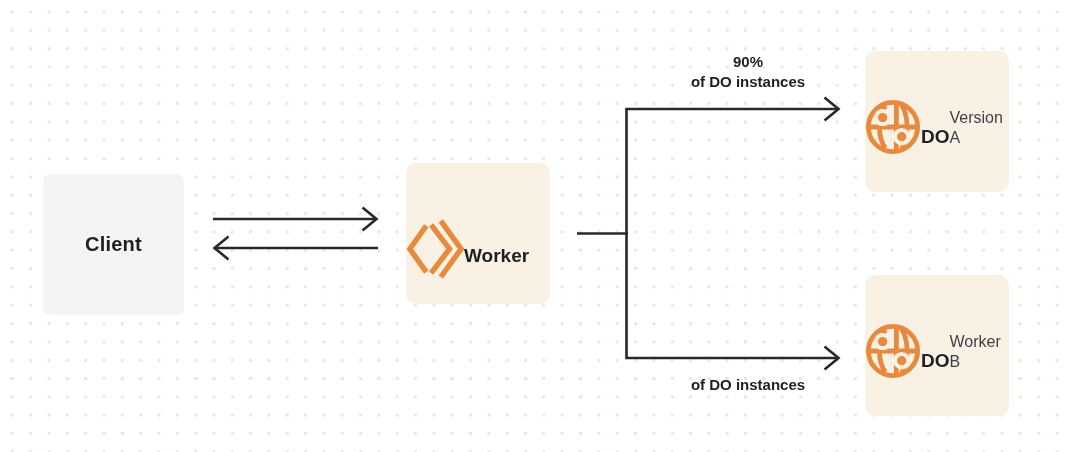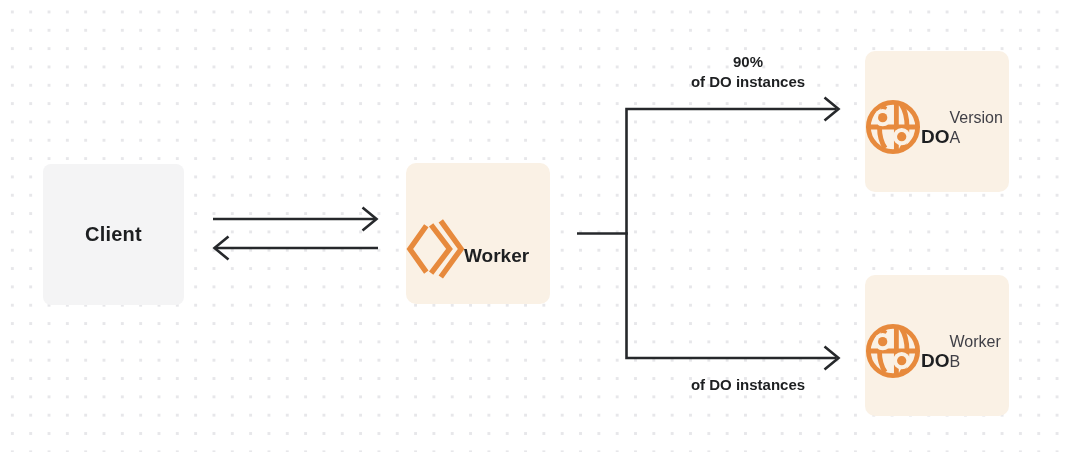--- a/index.html
+++ b/index.html
@@ -16,21 +16,21 @@
     color: #1d1f21;
   }
   .node {
     position: absolute;
     border-radius: 10px;
     display: flex;
     align-items: center;
     box-sizing: border-box;
   }
   .node-client {
-    left: 43px; top: 164px; width: 141px; height: 141px;
+    left: 43px; top: 174px; width: 141px; height: 141px;
     background: #f4f4f5;
     border-radius: 8px;
     justify-content: center;
   }
   .node-client .node-label { font-size: 20px; font-weight: 700; letter-spacing: 0.2px; }
   .node-worker {
     left: 406px; top: 163px; width: 144px; height: 141px;
     background: #faf1e5;
     padding-top: 29px;
   }

